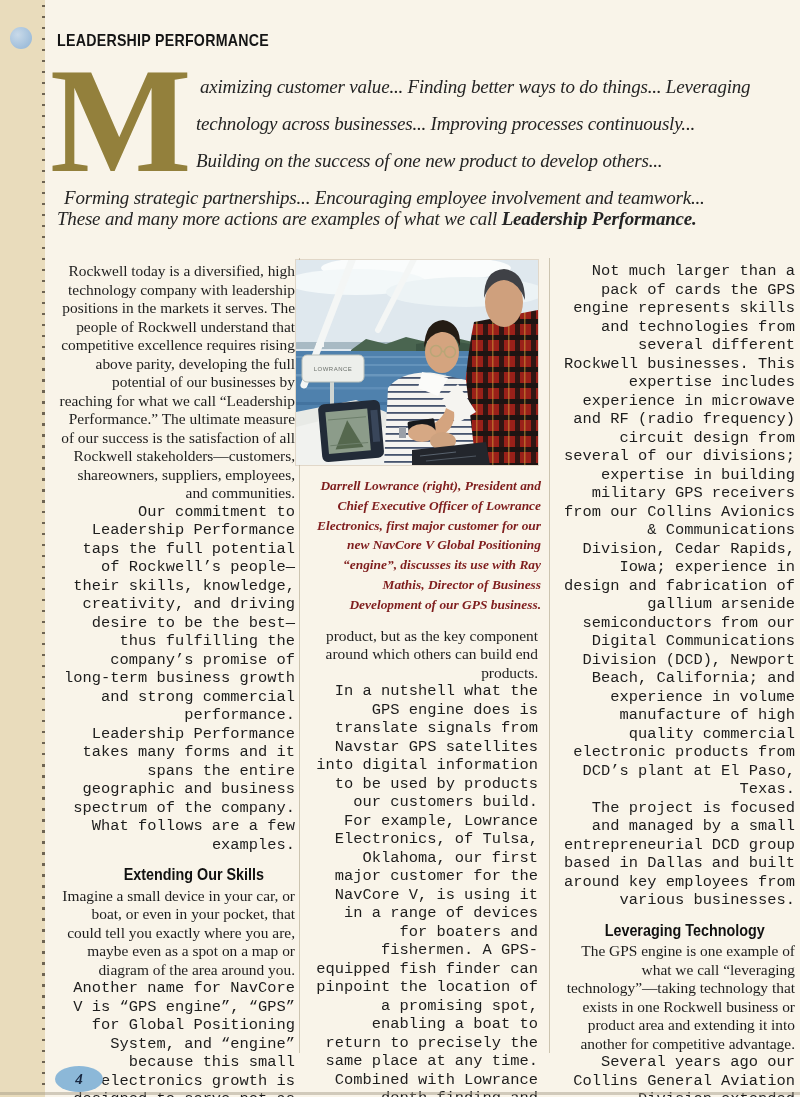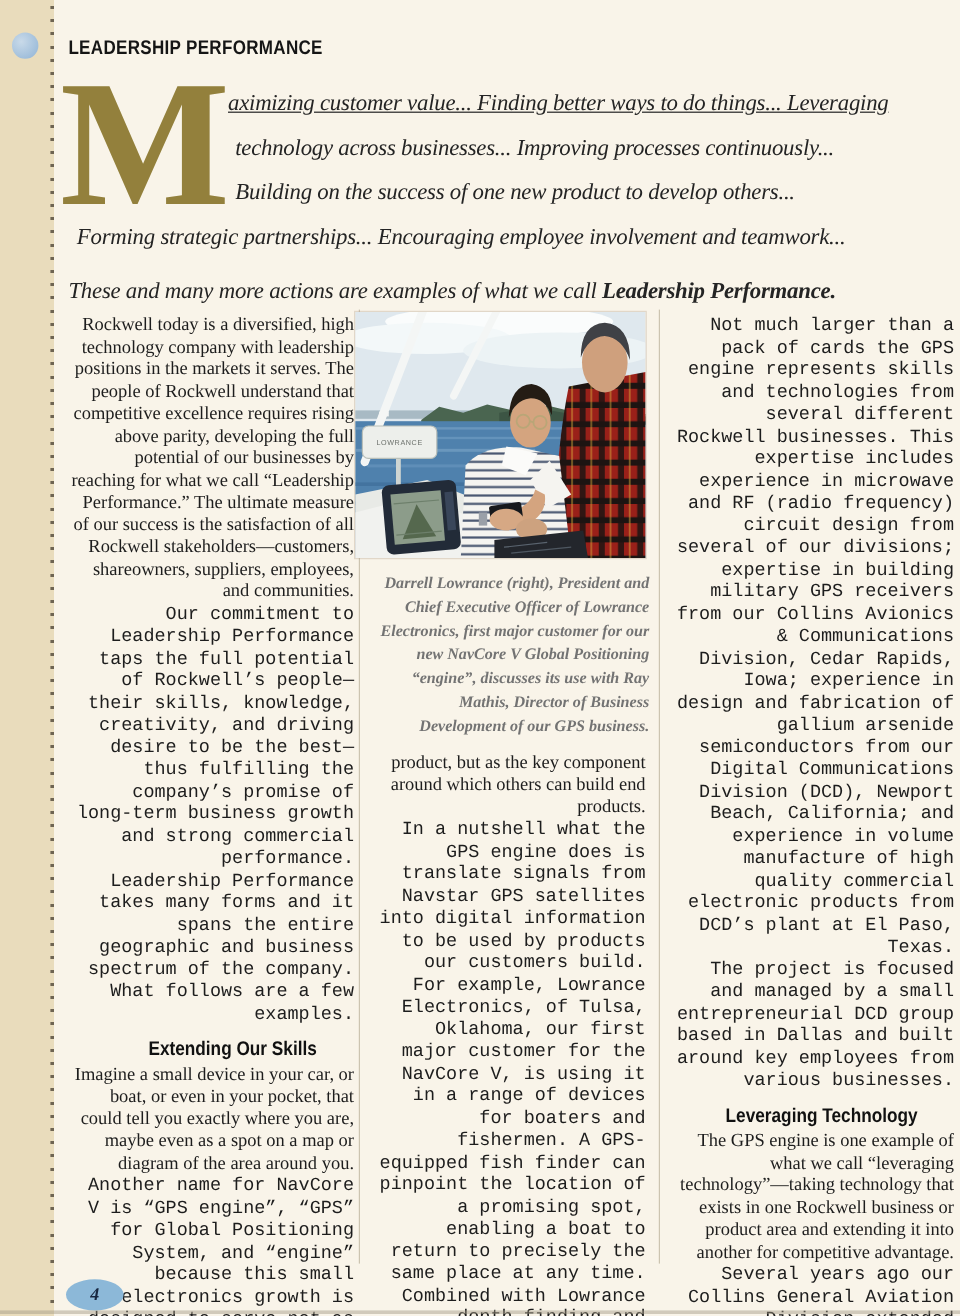--- a/index.html
+++ b/index.html
@@ -15,41 +15,41 @@
   .blue-dot{position:absolute;left:10px;top:27px;width:22px;height:22px;border-radius:50%;
     background:radial-gradient(circle at 35% 35%,#c9dae9,#8fb3d5);}
   .masthead{position:absolute;left:57px;top:31px;
     font-family:"Liberation Sans", sans-serif;font-weight:bold;font-size:16.5px;
     color:#151515;white-space:nowrap;transform:scaleX(0.86);transform-origin:0 50%;
     letter-spacing:0.3px;}
   .dropcap{position:absolute;left:50px;top:45px;font-size:150px;line-height:1;
     font-weight:bold;color:#93803c;font-family:"Liberation Serif", serif;}
   .intro-line{position:absolute;white-space:nowrap;font-style:italic;font-size:19px;
     letter-spacing:-0.2px;color:#242424;}
-  .il1{left:190px;top:76px;text-decoration:underline;}
+  .il1{left:200px;top:76px;}
   .il2{left:196px;top:113px;font-family:Liberation Serif, serif;}
   .il3{left:196px;top:150px;}
   .il4{left:64px;top:187px;}
-  .il5{left:57px;top:232px;}
+  .il5{left:57px;top:208px;}
   .intro-bold{font-weight:bold;}
   .col{position:absolute;top:256px;font-size:15.4px;line-height:18.5px;color:#1d1d1d;text-align:right;}
   .col p{margin:0;}
   .col p.ind{text-indent:15px;font-family:Liberation Mono, monospace;}
   .col-left{left:57px;width:238px;padding-top:6px;}
   .col-mid{left:311px;width:227px;}
   .col-right{left:562px;width:233px;padding-top:6px;}
   .vrule{position:absolute;top:258px;width:1px;height:795px;background:#ccc4b0;}
   .vr1{left:299px;} .vr2{left:549px;}
   .subhead{font-family:"Liberation Sans", sans-serif;font-weight:bold;font-size:16.5px;
     color:#111;margin:11px 0 3px 0;transform:scaleX(0.87);transform-origin:0 0;
     white-space:nowrap;}
   .photo{margin:4px 0 0 -15px;width:242px;height:205px;position:relative;
     outline:1px solid rgba(180,160,140,0.35);}
   .caption{margin-top:11px;width:230px;font-weight:bold;font-style:italic;
-    font-size:13.4px;line-height:19.8px;color:#737373;}
+    font-size:13.4px;line-height:19.8px;color:#7f1d1d;}
   .mid-paras{margin-top:12px;}
   .page-badge{position:absolute;left:55px;top:1066px;width:48px;height:26px;
     border-radius:50%;background:#8cb8d8;display:flex;align-items:center;justify-content:center;}
   .page-badge span{font-style:italic;font-weight:bold;font-size:15px;color:#17263f;}
   .scan-line{position:absolute;left:0;top:1092px;width:800px;height:3px;
     background:rgba(160,150,130,0.45);}
 </style>
 </head>
 <body>
 

